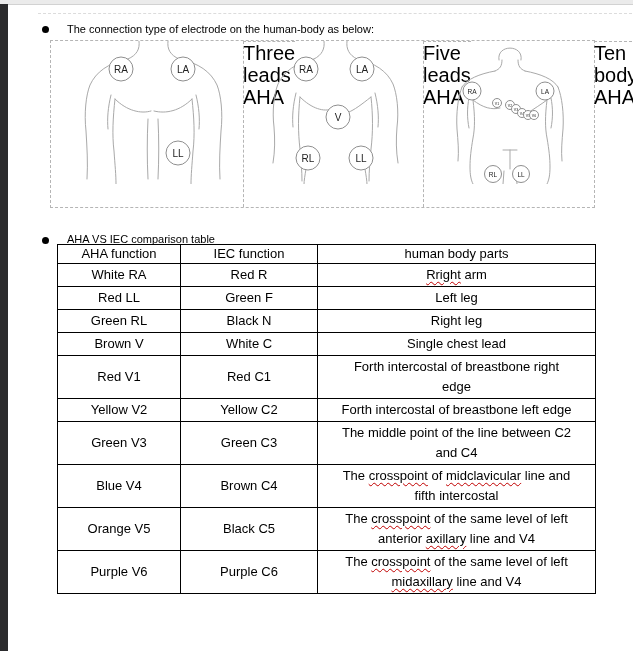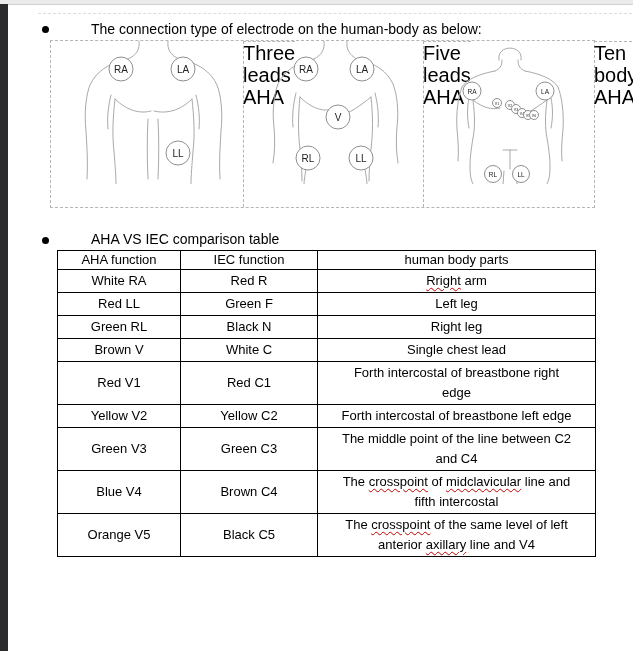--- a/index.html
+++ b/index.html
@@ -7,40 +7,40 @@
           font-family:"Liberation Sans", sans-serif; color:#000; overflow:hidden; }
 
   .top-strip  { position:absolute; left:0; top:0; width:633px; height:4px;
                 background:#ebebeb; border-bottom:1px solid #d2d2d2; }
   .left-strip { position:absolute; left:0; top:4px; width:8px; height:647px;
                 background:#2b2b2d; }
   .faint-rule { position:absolute; left:38px; top:13px; width:594px; height:0;
                 border-top:1px dashed #dcdcdc; }
 
   .bullet-dot  { position:absolute; width:7px; height:7px; border-radius:50%; background:#000; }
-  .bullet-text { position:absolute; font-size:14px; line-height:17px; white-space:nowrap;margin-left:24px; }
+  .bullet-text { position:absolute; font-size:11px; line-height:17px; white-space:nowrap; }
 
   
   .figure-box { position:absolute; left:50px; top:40px; width:545px; height:168px;
                 border:1px dashed #b5b5b5; box-sizing:border-box; display:flex; }
   .panel { box-sizing:border-box; display:flex; flex-direction:row; }
   .panel + .panel { border-left:1px dashed #b5b5b5; }
   .panel svg { display:block; flex:0 0 auto; }
   .caption { border-top:1px dashed #b5b5b5; height:23px; line-height:22px;
              text-align:left; font-size:20px; }
 
   .art     { stroke:#a9a9a9; fill:none; stroke-width:1; stroke-linecap:round; }
   .el      { stroke:#8f8f8f; fill:#ffffff; stroke-width:1; }
   .el-lbl  { fill:#222; text-anchor:middle; font-family:"Liberation Sans",sans-serif; }
   .lbl-lg  { font-size:10px; }
   .lbl-md  { font-size:6.5px; }
   .lbl-xs  { font-size:3.5px; }
 
   
-  .cmp-table { position:absolute; left:57px; top:250px; border-collapse:collapse;
+  .cmp-table { position:absolute; left:57px; top:244px; border-collapse:collapse;
                table-layout:fixed; }
   .cmp-table th, .cmp-table td { border:1px solid #000; text-align:center;
                vertical-align:middle; font-size:13px; font-weight:normal;
                line-height:20px; padding:1px 2px; }
   .cmp-table th { line-height:18px; padding:0 2px; }
   .cmp-table td.body { padding:1px 20px;text-align:center; }
   .misspelled { text-decoration-line:underline; text-decoration-style:wavy;
                 text-decoration-color:#c00000; text-decoration-thickness:1px;
                 text-underline-offset:2px; }
 </style>
@@ -217,16 +217,21 @@
       <tr>
         <td>Blue V4</td>
         <td>Brown C4</td>
         <td class="body"><span>The </span><span class="misspelled">crosspoint</span><span> of </span><span class="misspelled">midclavicular</span><span> line and fifth intercostal</span></td>
       </tr>
       <tr>
         <td>Orange V5</td>
         <td>Black C5</td>
         <td class="body"><span>The </span><span class="misspelled">crosspoint</span><span> of the same level of left anterior </span><span class="misspelled">axillary</span><span> line and V4</span></td>
       </tr>
+      <tr>
+        <td>Purple V6</td>
+        <td>Purple C6</td>
+        <td class="body"><span>The </span><span class="misspelled">crosspoint</span><span> of the same level of left </span><span class="misspelled">midaxillary</span><span> line and V4</span></td>
+      </tr>
     </tbody>
   </table>
 
 </div>
 
 </body></html>

